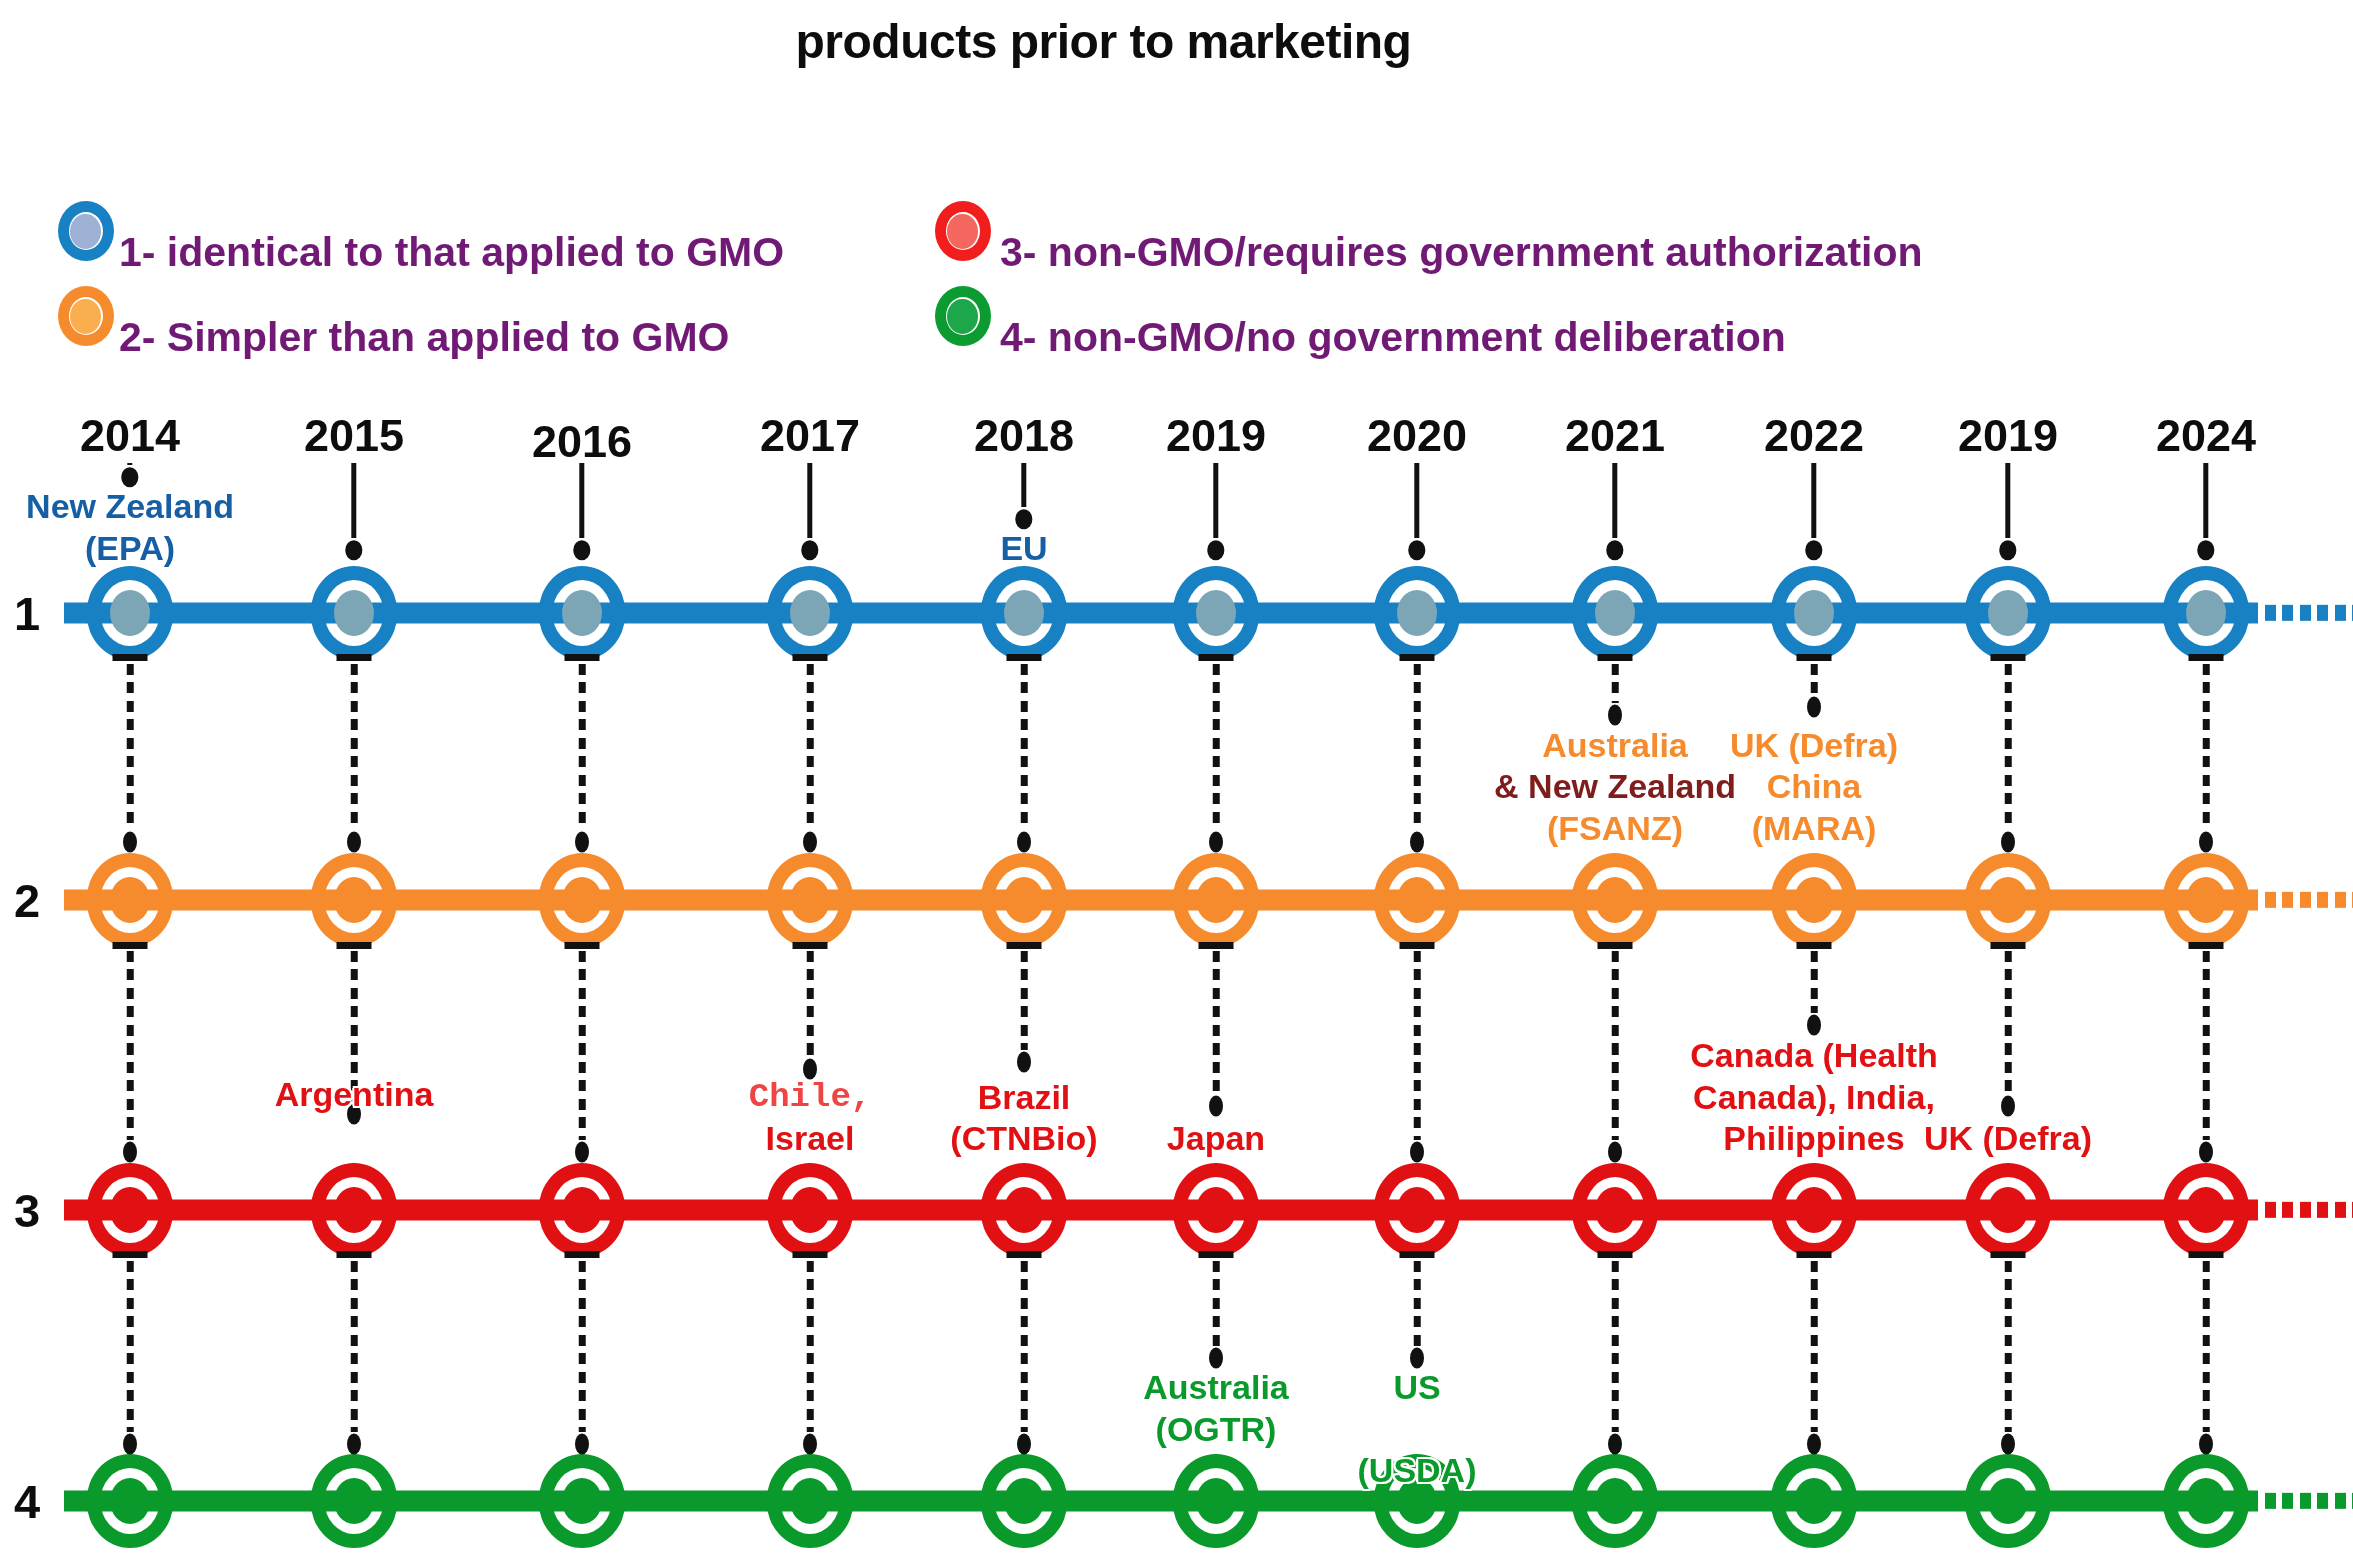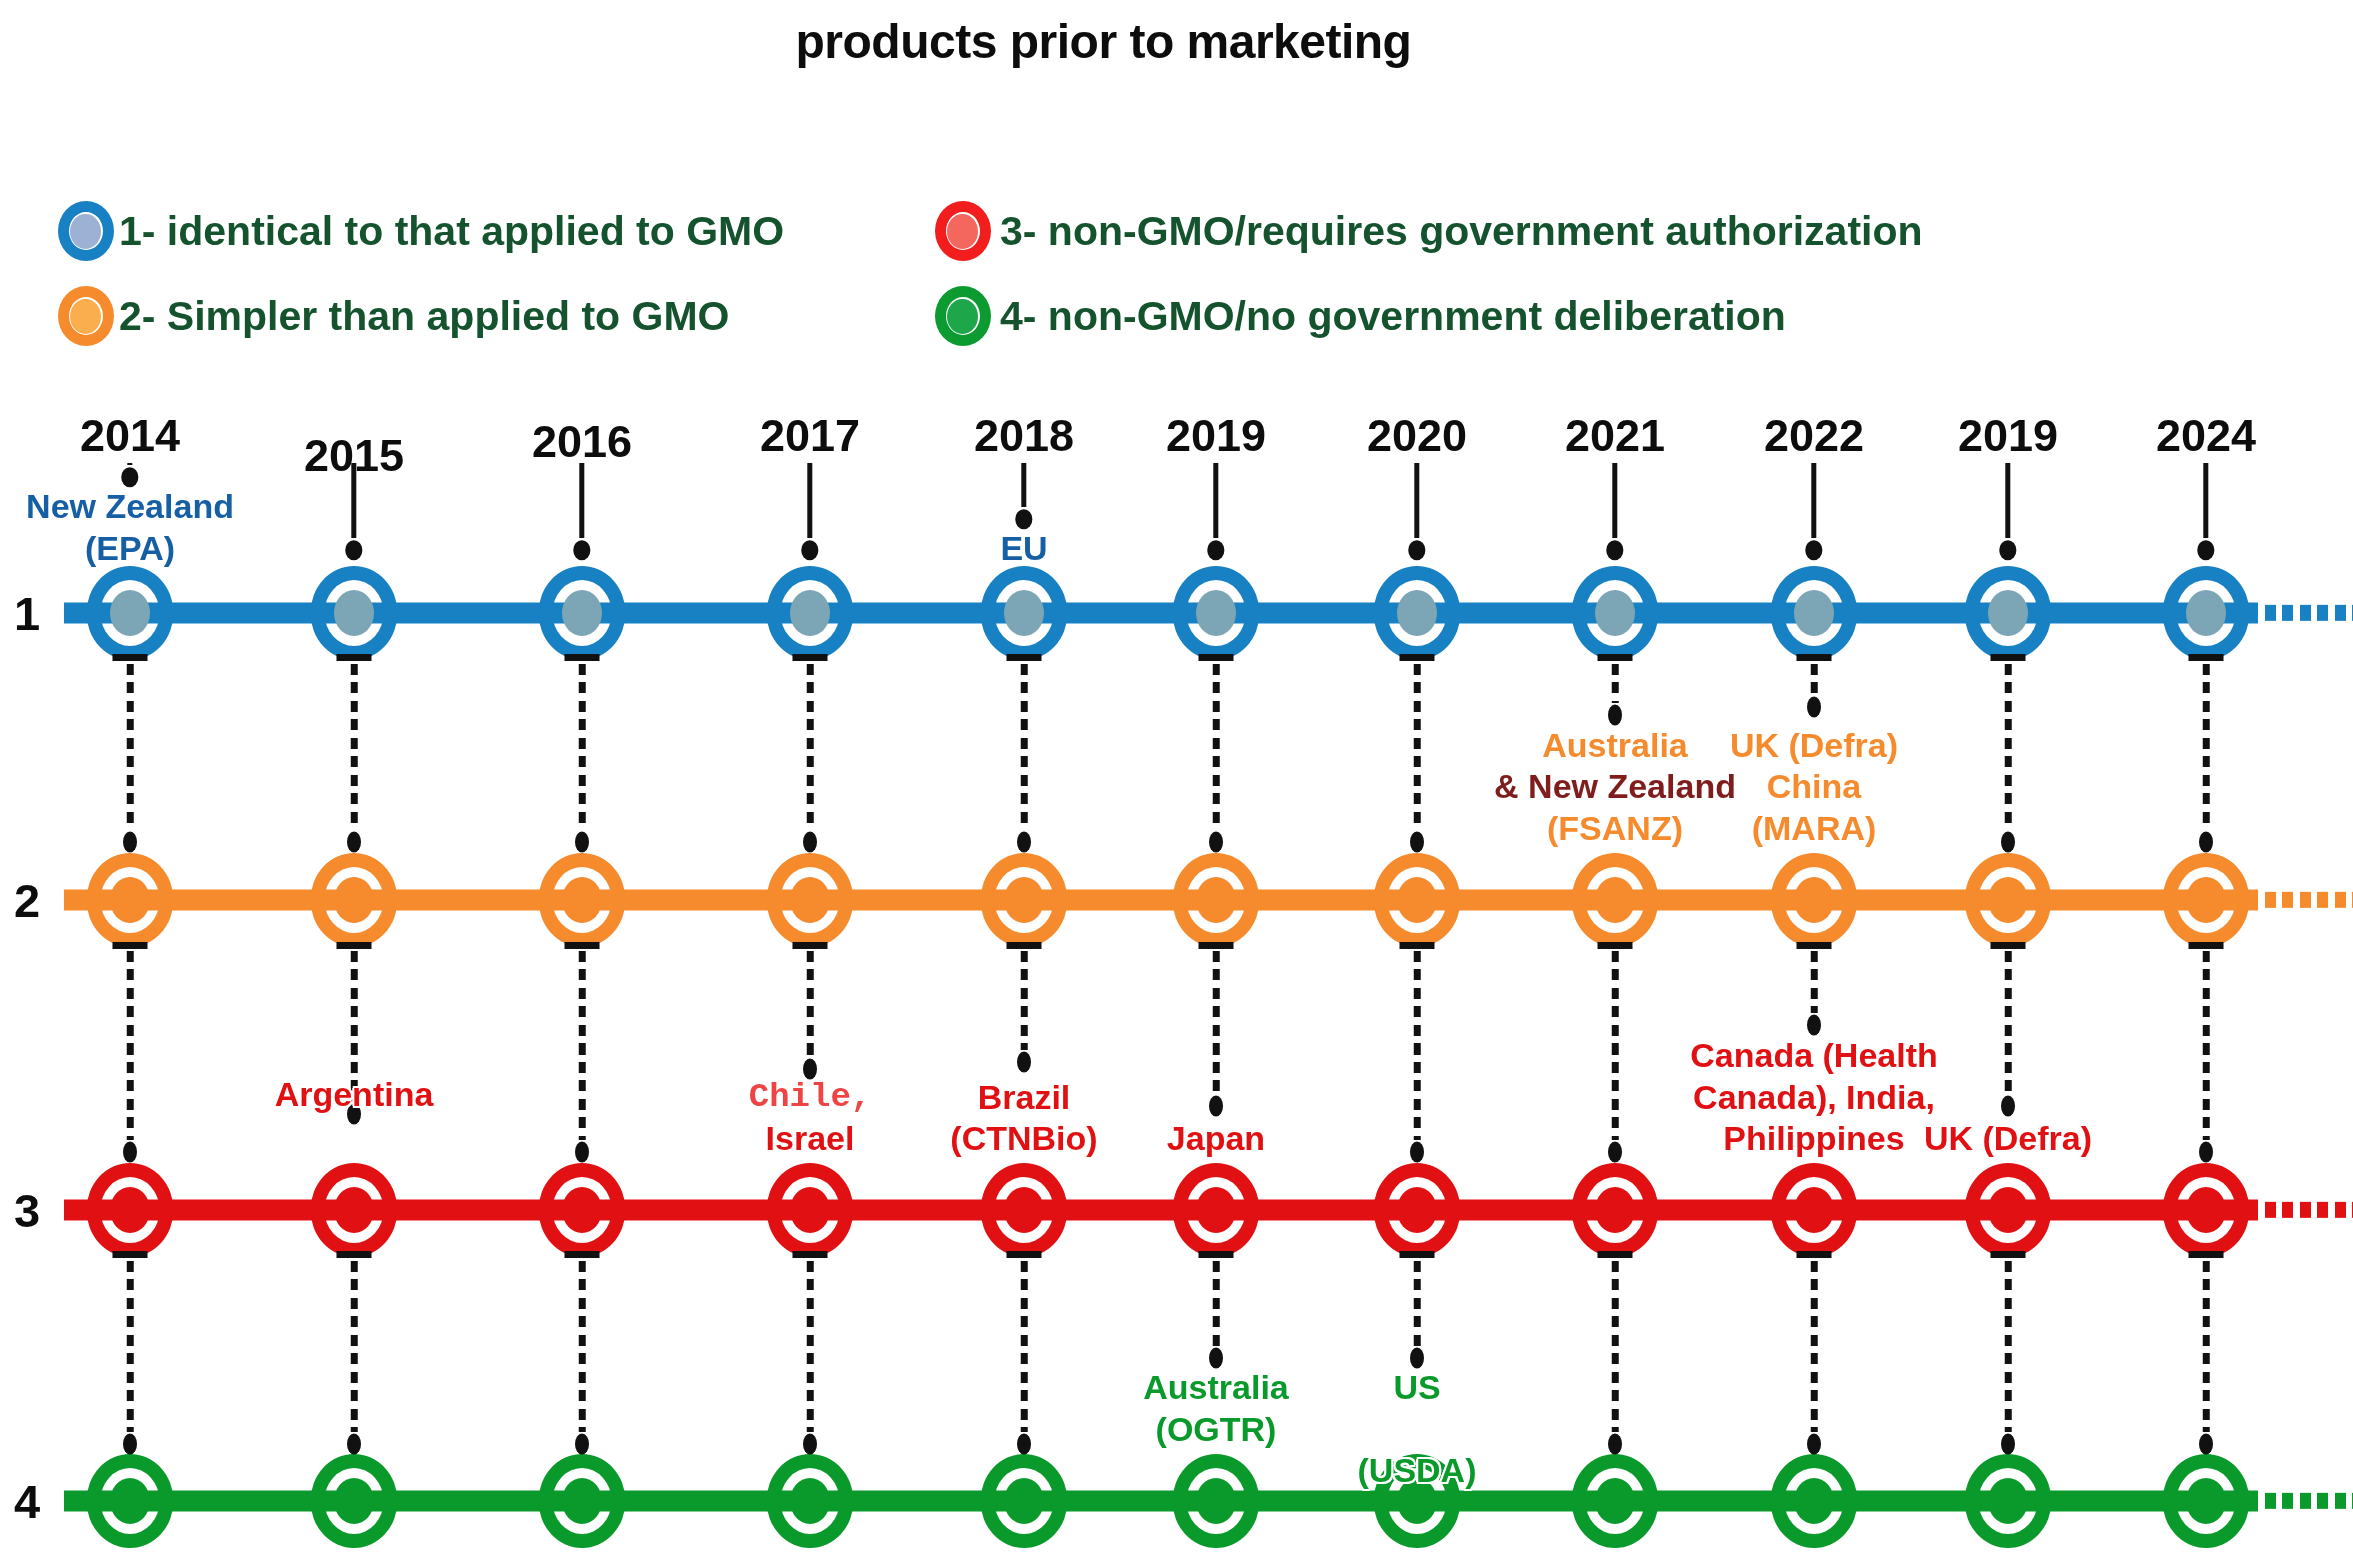--- a/index.html
+++ b/index.html
@@ -7,21 +7,21 @@
     position:relative; width:2354px; height:1565px; background:#ffffff;
     font-family:"Liberation Sans", sans-serif; font-weight:700; color:#111;
     overflow:hidden;
   }
   .title {
     position:absolute; top:11px; left:0; width:2207px; text-align:center;
     font-size:48px; line-height:62px; font-weight:800; color:#0d0d0d; letter-spacing:-0.5px;
   }
   .legend-swatch { position:absolute; box-sizing:border-box; border-radius:50%; background:#fff; }
   .legend-inner  { position:absolute; border-radius:50%; }
-  .legend-label  { position:absolute; font-size:41px; line-height:44px; white-space:nowrap; color:#14532d; }
+  .legend-label  { position:absolute; font-size:41px; line-height:44px; white-space:nowrap; color:#701a75;margin-top:21px; }
   .year-label {
     position:absolute; font-size:45px; line-height:46px; white-space:nowrap;
     transform:translateX(-50%); color:#0d0d0d;
   }
   .tick-line { position:absolute; width:5.4px; background:#111; transform:translateX(-50%); z-index:2; }
   .tick-dot  { position:absolute; width:17.4px; height:19.6px; background:#111; border-radius:50%;
                transform:translate(-50%,-50%); z-index:2; }
   .row-number { position:absolute; font-size:47px; line-height:47px; transform:translateY(-50%); color:#0d0d0d; }
   .row-line   { position:absolute; height:21px; transform:translateY(-50%); z-index:1; }
   .row-dots   { position:absolute; height:16.3px; transform:translateY(-50%); z-index:1; }
@@ -57,21 +57,21 @@
       <div class="legend-inner" style="left: 947px; top: 214px; width: 30.5px; height: 35px; background: rgb(244, 103, 95);"></div>
       <div class="legend-label" style="left: 1000px; top: 209px;">3- non-GMO/requires government authorization</div>
       <div class="legend-swatch" style="left: 935px; top: 286px; width: 56px; height: 60px; border: 11px solid rgb(11, 155, 49);"></div>
       <div class="legend-inner" style="left: 947px; top: 299px; width: 30.5px; height: 35px; background: rgb(30, 166, 75);"></div>
       <div class="legend-label" style="left: 1000px; top: 294px;">4- non-GMO/no government deliberation</div>
     </div>
   <div id="years">
       <div class="year-label" style="left: 130px; top: 413px;">2014</div>
       <div class="tick-line" style="left: 130px; top: 463px; height: 2.2px;"></div>
       <div class="tick-dot" style="left: 130px; top: 477px;"></div>
-      <div class="year-label" style="left: 354px; top: 413px; margin-top: 20px;">2015</div>
+      <div class="year-label" style="left: 354px; top: 413px;">2015</div>
       <div class="tick-line" style="left: 354px; top: 463px; height: 75px;"></div>
       <div class="tick-dot" style="left: 354px; top: 550px;"></div>
       <div class="year-label" style="left: 582px; top: 419px; text-align: center;">2016</div>
       <div class="tick-line" style="left: 582px; top: 463px; height: 75px;"></div>
       <div class="tick-dot" style="left: 582px; top: 550px;"></div>
       <div class="year-label" style="left: 810px; top: 413px;">2017</div>
       <div class="tick-line" style="left: 810px; top: 463px; height: 75px;"></div>
       <div class="tick-dot" style="left: 810px; top: 550px;"></div>
       <div class="year-label" style="left: 1024px; top: 413px;">2018</div>
       <div class="tick-line" style="left: 1024px; top: 463px; height: 44px;"></div>

